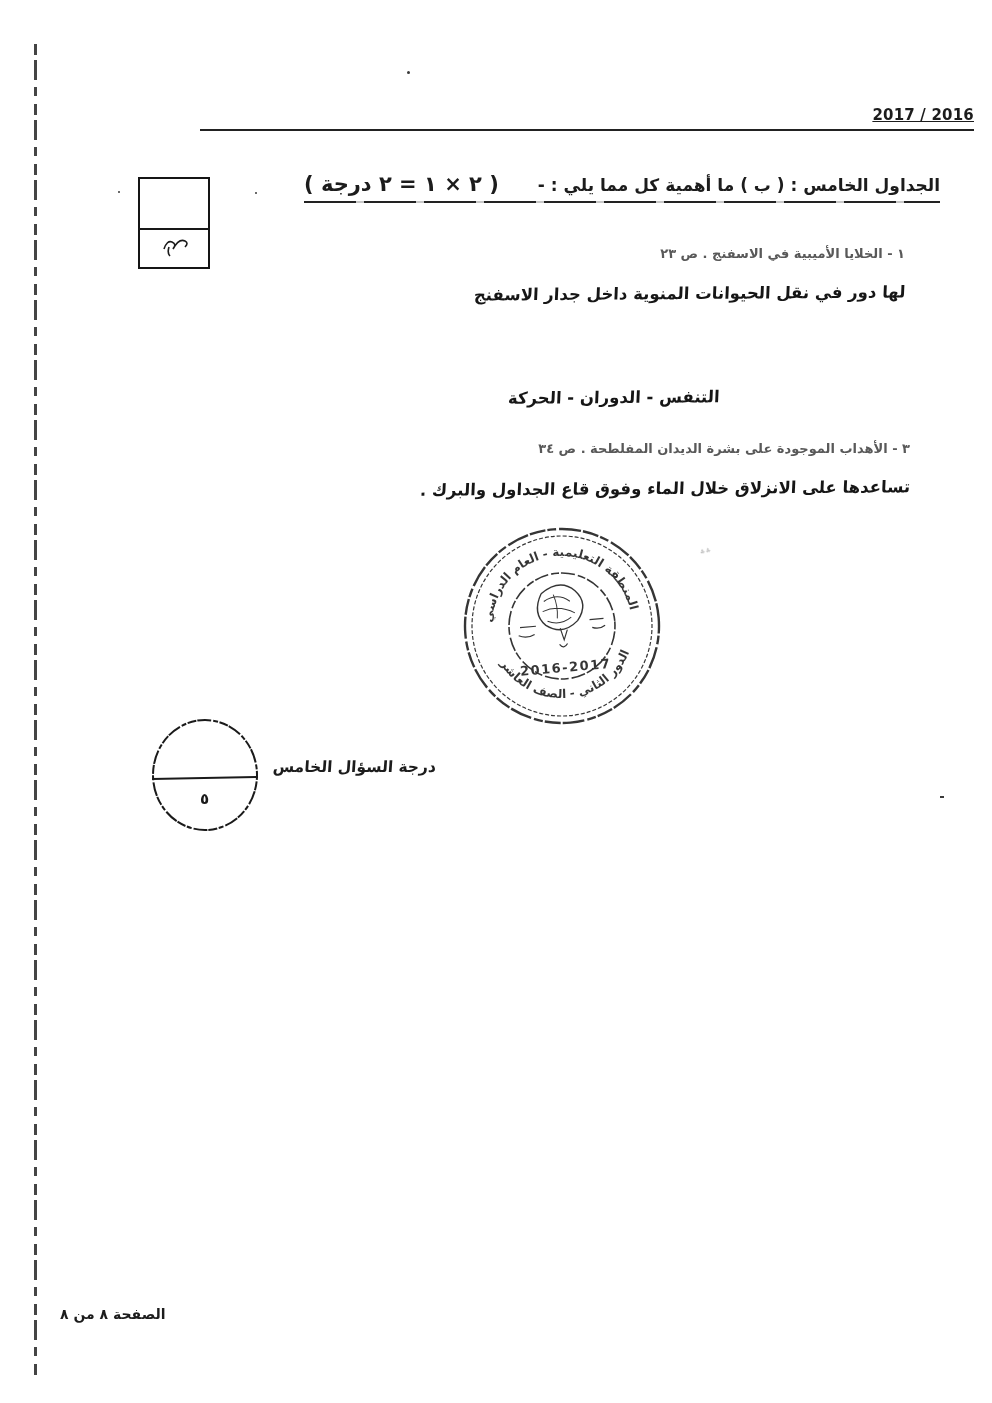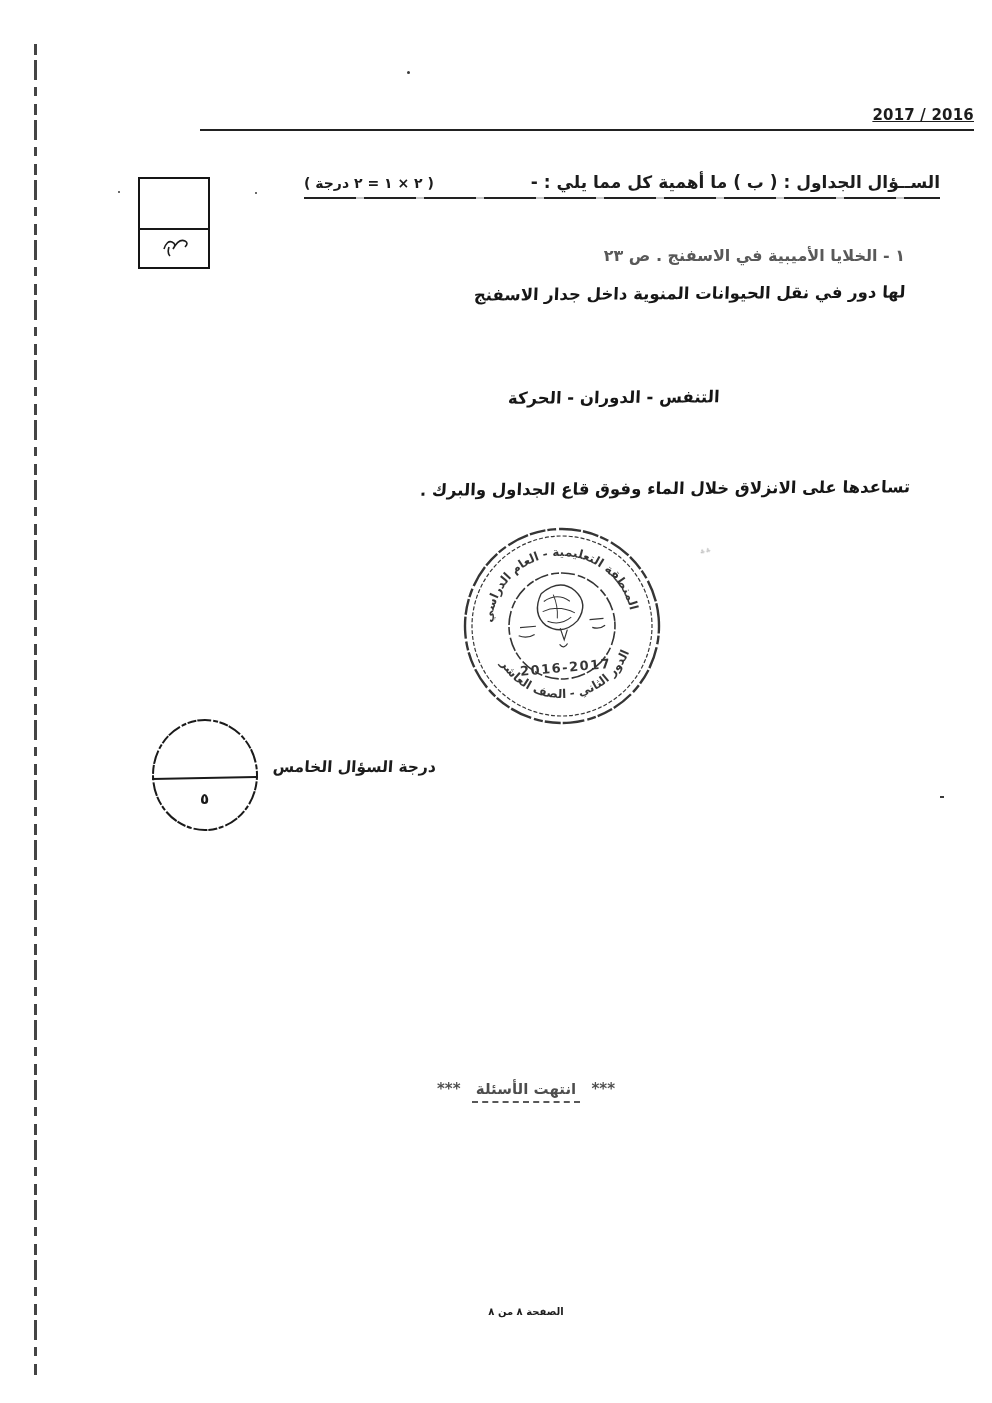--- a/index.html
+++ b/index.html
@@ -51,25 +51,25 @@
     position:absolute;top:172px;right:52px;width:636px;
     direction:rtl;display:flex;justify-content:space-between;align-items:baseline;
     font-size:17px;font-weight:700;
     padding-bottom:7px;
     border-bottom:0;
   }
   .qheading::after{
     content:"";position:absolute;left:0;right:0;bottom:0;height:2.5px;
     background:repeating-linear-gradient(90deg,#222 0 52px, rgba(34,34,34,.25) 52px 60px);
   }
-  .qheading .points{font-size:14px;white-space:nowrap;}
+  .qheading .points{font-size:21px;white-space:nowrap;}
 
   
   .qline{
-    position:absolute;direction:rtl;font-size:16px;font-weight:600;
+    position:absolute;direction:rtl;font-size:13px;font-weight:600;
     white-space:nowrap;color:#c2410c;
   }
   .answer{
     position:absolute;direction:rtl;font-size:16.5px;font-weight:700;
     white-space:nowrap;color:#161616;transform:skewX(-3deg) rotate(-.4deg);
     letter-spacing:.3px;
   }
 
   
   .stamp{position:absolute;left:460px;top:524px;width:204px;height:204px;
@@ -90,22 +90,22 @@
     font-size:15px;font-weight:700;opacity:.78;
     letter-spacing:1px;
   }
   .endnote .u{
     border-bottom:2px dashed #2a2a2a;padding:0 4px 3px 4px;margin:0 6px;
   }
 
   
   .footer{
     position:absolute;top:1306px;left:60px;right:0;
-    text-align:center;direction:rtl;
-    font-size:10px;font-weight:600;
+    text-align:left;direction:rtl;
+    font-size:14px;font-weight:600;
   }
 
   svg .ink{stroke:#1a1a1a;fill:none;}
   svg text{fill:#1a1a1a;font-family:"DejaVu Sans",sans-serif;}
 </style>
 </head>
 <body>
 
 <div class="page">
 
@@ -121,29 +121,30 @@
   </div>
 
   <div class="gradebox">
     <div class="divider"></div>
     <svg class="scribble" width="30" height="26" viewBox="0 0 30 26">
       <path class="ink" stroke-width="1.6" d="M4 16 q3 -9 8 -7 q5 2 1 7 q6 -11 12 -8 q4 2 0 6 M9 14 q-2 6 1 9"></path>
     </svg>
   </div>
 
   <div class="qheading">
-    <span>الســؤال الجداول : ( ب ) ما أهمية كل مما يلي : -</span>
+    <span>الجداول الخامس : ( ب ) ما أهمية كل مما يلي : -</span>
     <span class="points">( ٢ × ١ = ٢ درجة )</span>
   </div>
 
   <div class="qline" style="top:246px;right:87px;">١ - الخلايا الأميبية في الاسفنج . ص ٢٣</div>
   <div class="answer" style="top:284px;right:87px;">لها دور في نقل الحيوانات المنوية داخل جدار الاسفنج</div>
 
   <div class="answer" style="top:388px;right:272px;">التنفس - الدوران - الحركة</div>
 
+  <div class="qline" style="top:441px;right:82px;">٣ - الأهداب الموجودة على بشرة الديدان المفلطحة . ص ٣٤</div>
   <div class="answer" style="top:479px;right:82px;">تساعدها على الانزلاق خلال الماء وفوق قاع الجداول والبرك .</div>
 
   <svg class="stamp" viewBox="0 0 204 204">
     <circle class="ink" cx="102" cy="102" r="97" stroke-width="2.4" stroke-dasharray="16 2 9 3 22 2"></circle>
     <circle class="ink" cx="102" cy="102" r="90" stroke-width="1.2" stroke-dasharray="4 2"></circle>
     <circle class="ink" cx="102" cy="102" r="53" stroke-width="1.6" stroke-dasharray="8 2 14 3"></circle>
     <defs>
       <path id="arcTop" d="M 32 102 A 70 70 0 1 1 172 102"></path>
       <path id="arcBottom" d="M 30 102 A 72 72 0 0 0 174 102"></path>
     </defs>
@@ -163,21 +164,16 @@
     <text x="102" y="148" text-anchor="middle" font-size="13" font-weight="700" letter-spacing="1.5">2016-2017</text>
   </svg>
 
   <svg class="gcircle" viewBox="0 0 115 122">
     <ellipse class="ink" cx="57" cy="59" rx="52" ry="55" stroke-width="2" stroke-dasharray="5 1.5 9 1 14 2"></ellipse>
     <line class="ink" x1="4" y1="63" x2="110" y2="61" stroke-width="2"></line>
     <text x="52" y="88" font-size="15" font-weight="700">٥</text>
   </svg>
   <div class="glabel">درجة السؤال الخامس</div>
 
-  <div class="endnote">
-    <span>***</span>
-    <span class="u">انتهت الأسئلة</span>
-    <span>***</span>
-  </div>
 
   <div class="footer">الصفحة ٨ من ٨</div>
 
 </div>
 
 </body></html>

